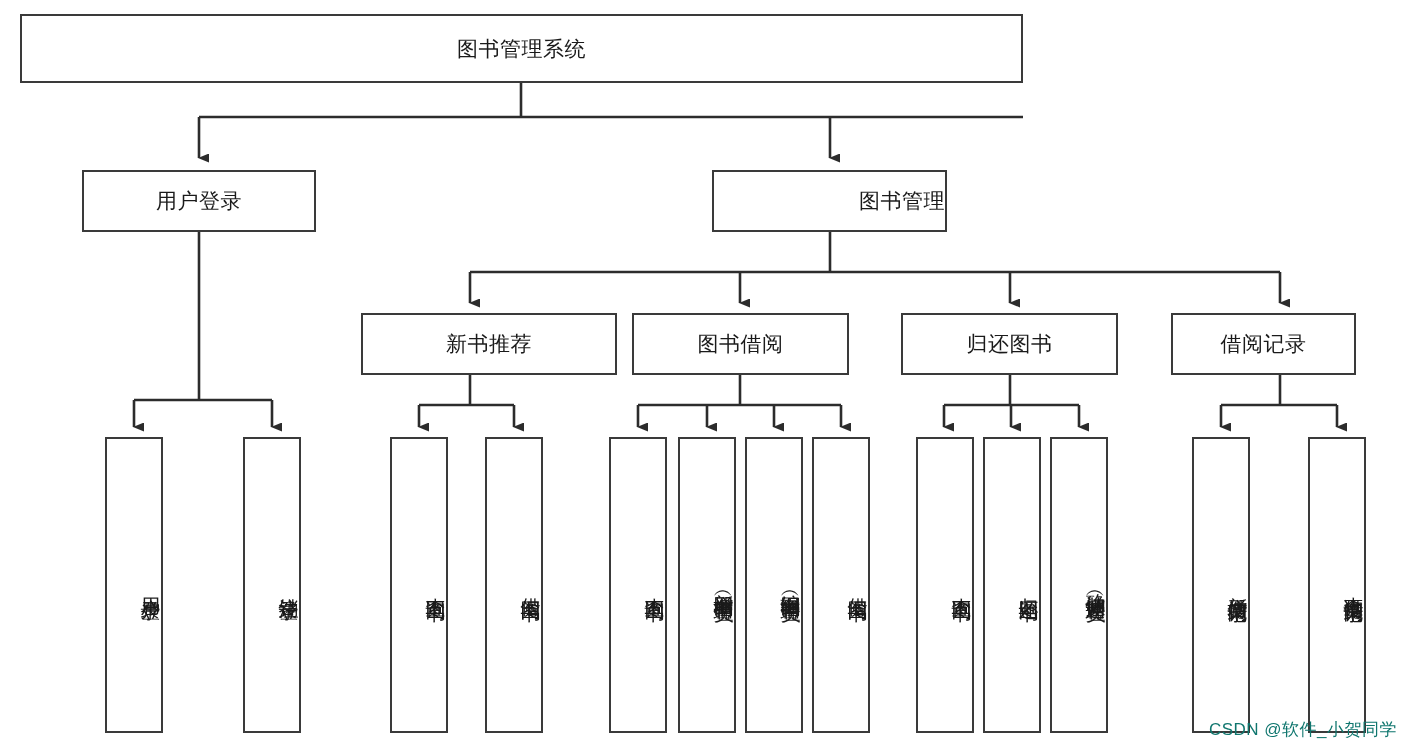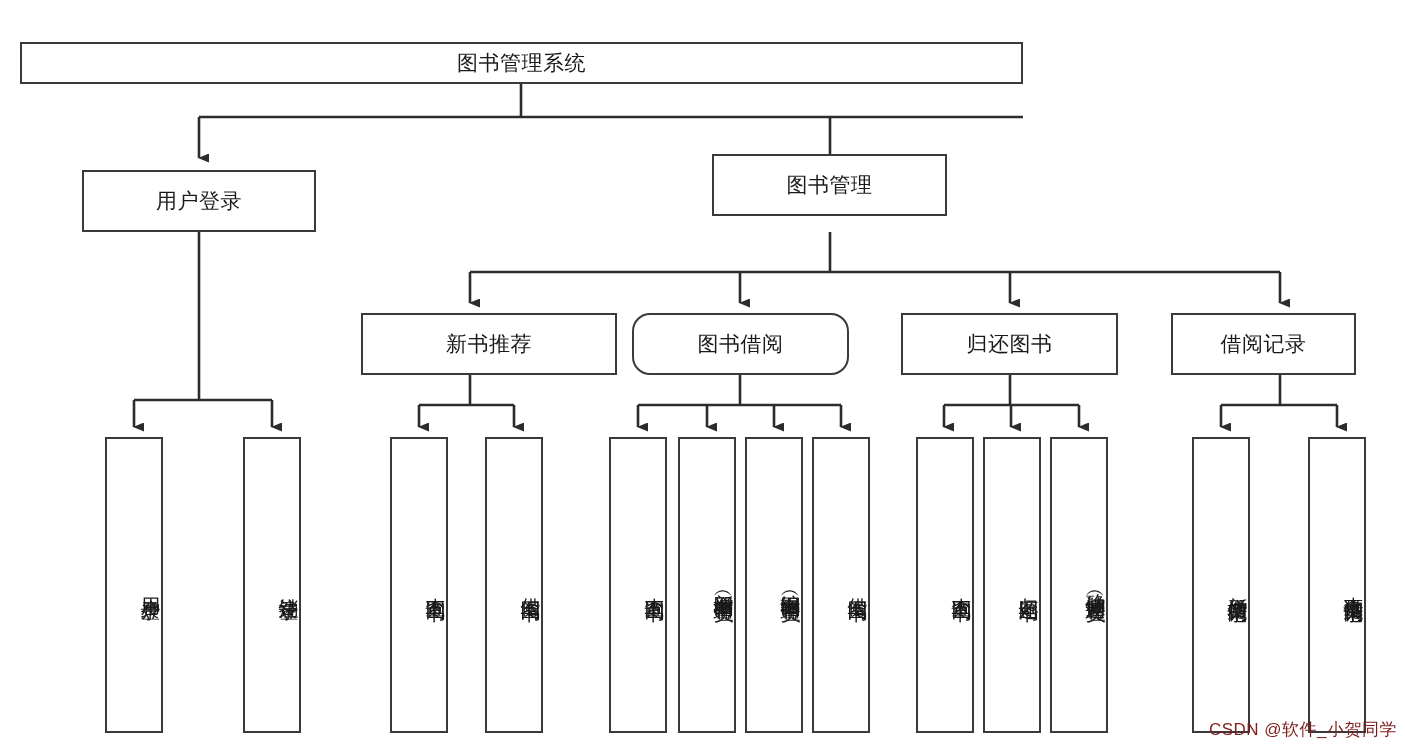--- a/index.html
+++ b/index.html
@@ -60,21 +60,21 @@
     font-size: 20px;
     letter-spacing: 1.5px;
     line-height: 1;
     white-space: nowrap;
   }
   #watermark {
     position: absolute;
     right: 8px;
     bottom: 6px;
     font-size: 17px;
-    color: #7f1d1d;
+    color: #0f766e;
     letter-spacing: 0.5px;
     white-space: nowrap;
     user-select: none;
   }
 </style>
 </head>
 <body>
 
 <div id="diagram-canvas">
 
@@ -121,35 +121,35 @@
       <path d="M1011,405 L1011,427" marker-end="url(#arrowhead)"></path>
       <path d="M1079,405 L1079,427" marker-end="url(#arrowhead)"></path>
 
       <path d="M1280,375 L1280,405"></path>
       <path d="M1221,405 L1337,405"></path>
       <path d="M1221,405 L1221,427" marker-end="url(#arrowhead)"></path>
       <path d="M1337,405 L1337,427" marker-end="url(#arrowhead)"></path>
     </g>
   </svg>
 
-  <div class="node node-root" style="left:20px; top:14px; width:1003px; height:42px;margin-top:28px;">
+  <div class="node node-root" style="left:20px; top:14px; width:1003px; height:69px;">
     <span class="label">图书管理系统</span>
   </div>
 
   <div class="node node-l1" style="left:82px; top:170px; width:234px; height:62px;">
     <span class="label">用户登录</span>
   </div>
-  <div class="node node-l1" style="left:712px; top:154px; width:235px; height:62px;">
+  <div class="node node-l1" style="left:712px; top:170px; width:235px; height:62px;justify-content:flex-end;">
     <span class="label">图书管理</span>
   </div>
 
   <div class="node node-l2" style="left:361px; top:313px; width:256px; height:62px;">
     <span class="label">新书推荐</span>
   </div>
-  <div class="node node-l2" style="left:632px; top:313px; width:217px; height:62px;border-radius:18px;">
+  <div class="node node-l2" style="left:632px; top:313px; width:217px; height:62px;">
     <span class="label">图书借阅</span>
   </div>
   <div class="node node-l2" style="left:901px; top:313px; width:217px; height:62px;">
     <span class="label">归还图书</span>
   </div>
   <div class="node node-l2" style="left:1171px; top:313px; width:185px; height:62px;">
     <span class="label">借阅记录</span>
   </div>
 
   <div class="node node-leaf" style="left:105px; top:437px; width:58px; height:296px;">

